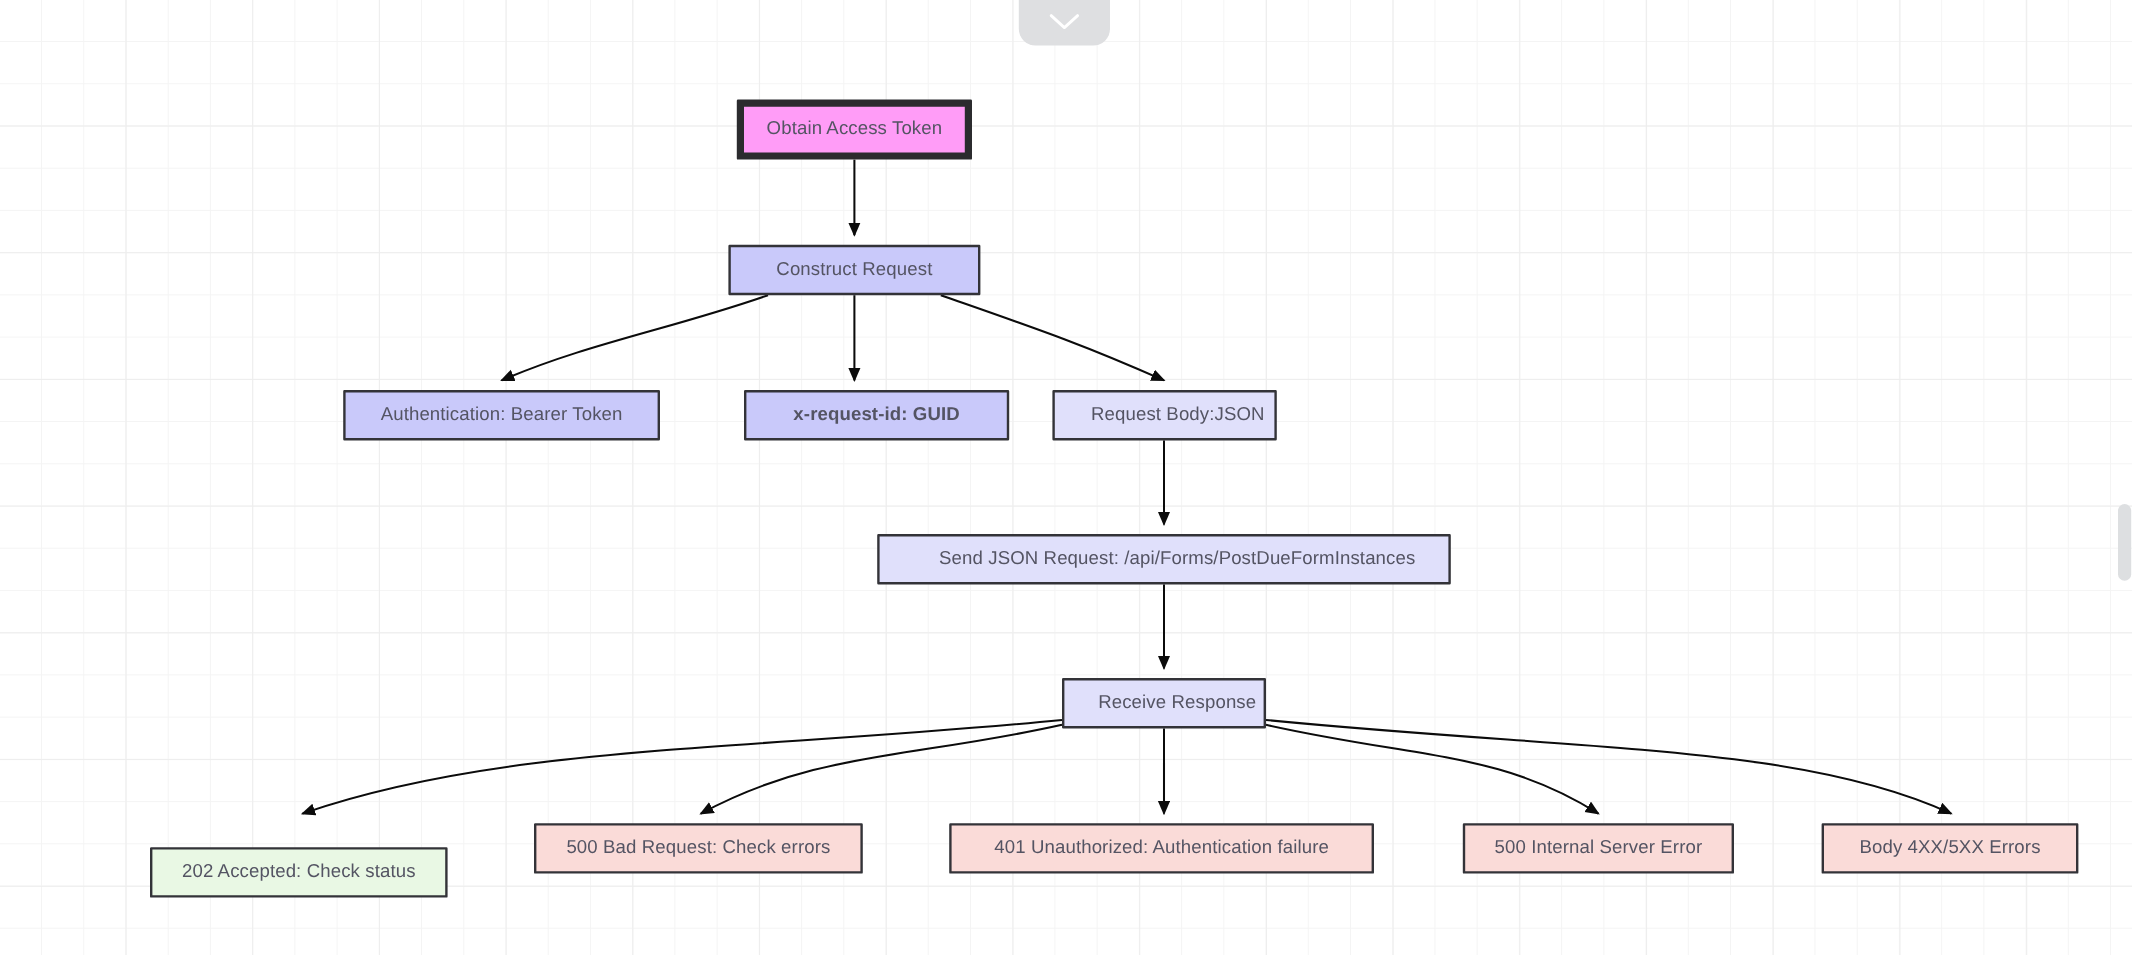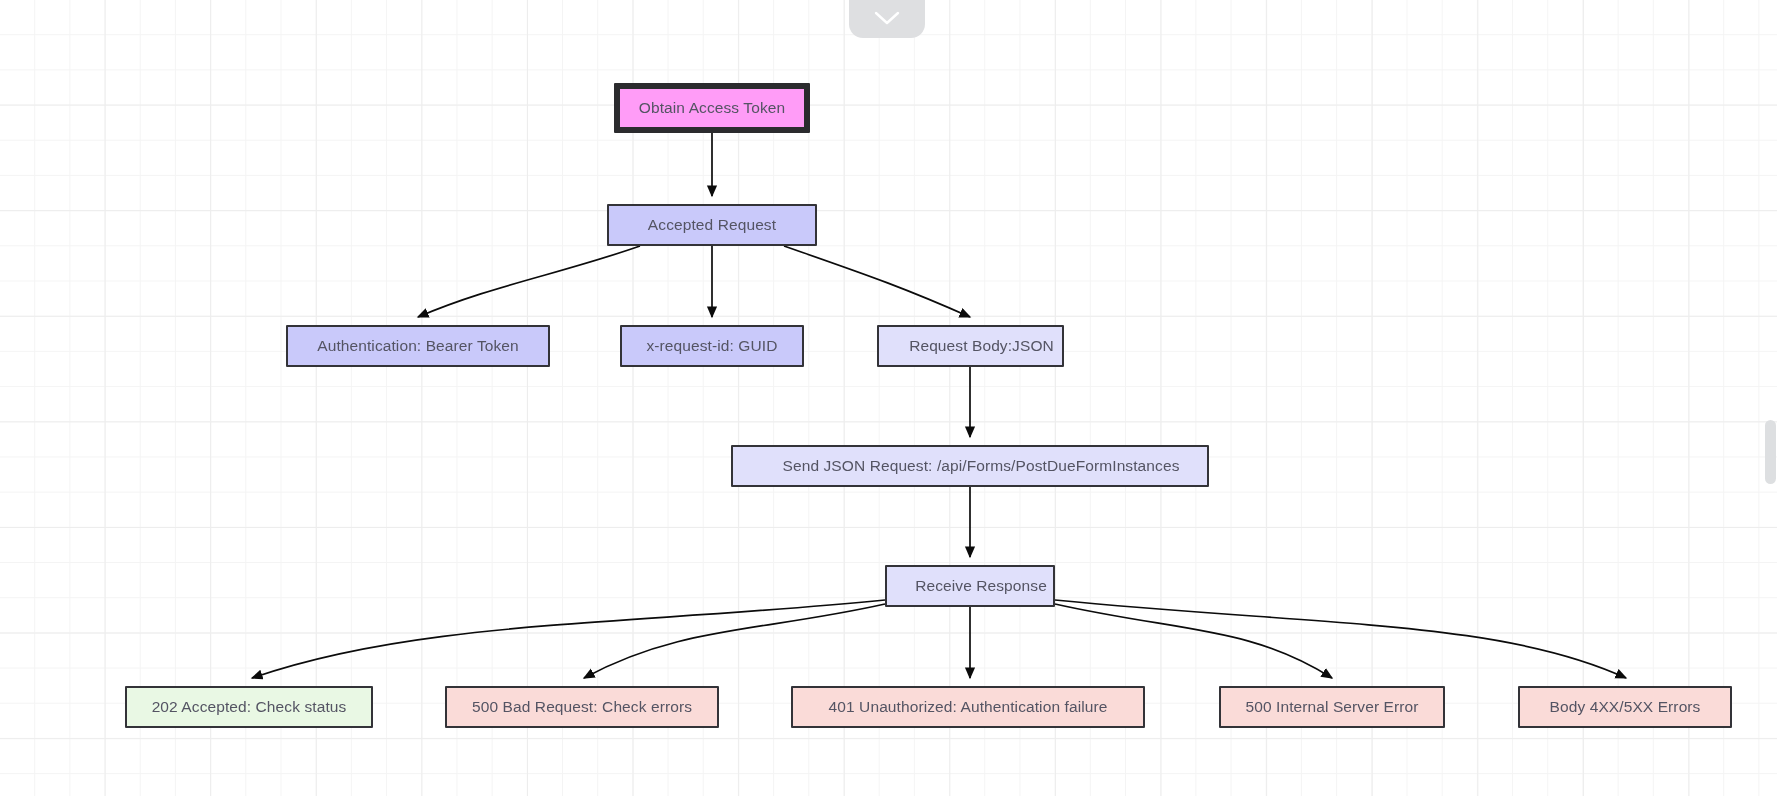--- a/index.html
+++ b/index.html
@@ -137,27 +137,27 @@
         <path class="edge-path" d="M885,600 C620,626 420,620 252,678" marker-end="url(#arrow)"></path>
         <path class="edge-path" d="M885,604 C760,632 680,626 584,678" marker-end="url(#arrow)"></path>
         <path class="edge-path" d="M970,607 L970,678" marker-end="url(#arrow)"></path>
         <path class="edge-path" d="M1055,604 C1180,632 1250,626 1332,678" marker-end="url(#arrow)"></path>
         <path class="edge-path" d="M1055,600 C1320,626 1500,620 1626,678" marker-end="url(#arrow)"></path>
       </g>
   </svg>
 
   <div id="node-layer">
       <div class="node pink selected" style="left: 614px; top: 83px; width: 196px; height: 50px;">Obtain Access Token</div>
-      <div class="node purple" style="left: 607px; top: 204px; width: 210px; height: 42px;">Accepted Request</div>
+      <div class="node purple" style="left: 607px; top: 204px; width: 210px; height: 42px;">Construct Request</div>
       <div class="node purple" style="left: 286px; top: 325px; width: 264px; height: 42px;">Authentication: Bearer Token</div>
-      <div class="node purple" style="left: 620px; top: 325px; width: 184px; height: 42px;">x-request-id: GUID</div>
+      <div class="node purple" style="left: 620px; top: 325px; width: 221px; height: 42px; font-weight: bold;">x-request-id: GUID</div>
       <div class="node lilac" style="left: 877px; top: 325px; width: 187px; height: 42px;">Request Body:JSON</div>
       <div class="node lilac" style="left: 731px; top: 445px; width: 478px; height: 42px;">Send JSON Request: /api/Forms/PostDueFormInstances</div>
       <div class="node lilac" style="left: 885px; top: 565px; width: 170px; height: 42px; text-align: center;">Receive Response</div>
-      <div class="node green" style="left: 125px; top: 686px; width: 248px; height: 42px;">202 Accepted: Check status</div>
+      <div class="node green" style="left: 125px; top: 706px; width: 248px; height: 42px;">202 Accepted: Check status</div>
       <div class="node red" style="left: 445px; top: 686px; width: 274px; height: 42px;">500 Bad Request: Check errors</div>
       <div class="node red" style="left: 791px; top: 686px; width: 354px; height: 42px;">401 Unauthorized: Authentication failure</div>
       <div class="node red" style="left: 1219px; top: 686px; width: 226px; height: 42px;">500 Internal Server Error</div>
       <div class="node red" style="left: 1518px; top: 686px; width: 214px; height: 42px;">Body 4XX/5XX Errors</div>
     </div>
 
   <button id="collapse-button" title="Collapse">
     <span>
       <svg width="26" height="15" viewBox="0 0 26 15" xmlns="http://www.w3.org/2000/svg">
         <path d="M2,2 L13,12 L24,2" fill="none" stroke="#ffffff" stroke-width="2.4" stroke-linecap="round" stroke-linejoin="round"></path>

